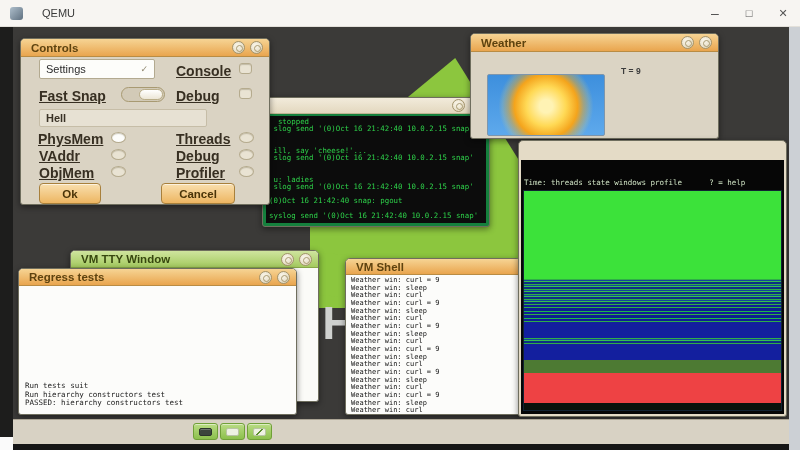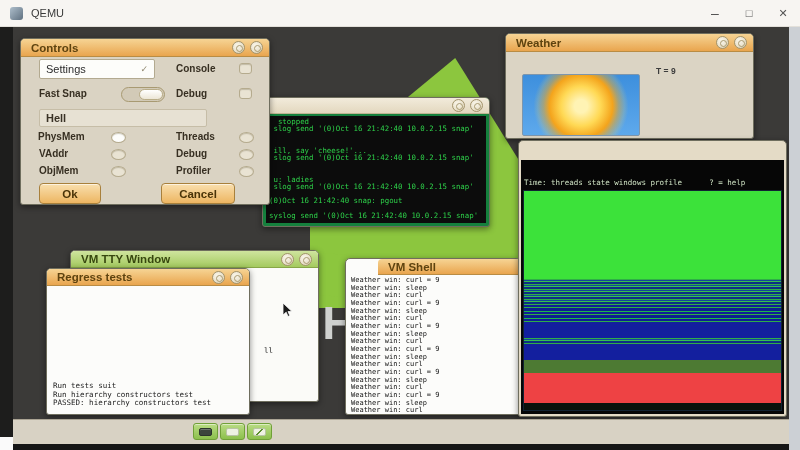--- a/index.html
+++ b/index.html
@@ -5,21 +5,21 @@
   * { margin:0; padding:0; box-sizing:border-box; }
   html,body { width:800px; height:450px; }
   body { font-family:"Liberation Sans", sans-serif; }
   .screen { position:relative; width:800px; height:450px; background:#1d1d1c; overflow:hidden; }
 
   
   .host-titlebar { position:absolute; left:0; top:0; width:800px; height:27px; background:#f7f5f2;
      border-bottom:1px solid #e3e0da; display:flex; align-items:center; z-index:50; }
   .app-icon { width:13px; height:13px; margin-left:10px; border-radius:3px;
      background:linear-gradient(135deg,#aebecb,#5f7080); }
-  .host-title { margin-left:8px; font-size:11px; color:#3a3a3a; }
+  .host-title { margin-left:19px; font-size:11px; color:#3a3a3a; }
   .host-controls { margin-left:auto; display:flex; height:100%; }
   .hc { width:34px; height:100%; display:flex; align-items:center; justify-content:center;
      color:#555; font-size:11px; }
   .hc.min { font-size:14px; }
   .right-strip { position:absolute; right:0; top:27px; width:11px; bottom:0; background:#ccd0d5; z-index:40; }
   .bottom-strip { position:absolute; left:0; bottom:0; width:789px; height:6px; background:#161616; z-index:40; }
   .white-corner { position:absolute; left:0; bottom:0; width:13px; height:13px; background:#fafafa; z-index:45; }
 
   
   .desktop { position:absolute; left:13px; top:27px; width:776px; height:417px; background:#3b3a38; overflow:hidden; }
@@ -45,21 +45,21 @@
   .tbar.green .ttl { color:#37470f; }
   .cbtns { margin-left:auto; display:flex; gap:5px; }
   .cbtn { width:13px; height:13px; border-radius:50%; border:1px solid #a3946c; position:relative;
      background:radial-gradient(circle at 40% 35%, #fbf7ec, #e9e1cb 60%, #d5c9a9); display:inline-block; }
   .cbtn::after { content:""; position:absolute; left:3px; top:3px; width:5px; height:5px;
      border-radius:50%; border:1px solid #a89a70; }
 
   
   .controls-win { left:7px; top:11px; width:250px; height:167px; background:#dad3c3; z-index:7; }
   .controls-win .tbar { height:18px;text-align:center; }
-  .clabel { position:absolute; font-size:10px; font-weight:600; color:#372f22; }
+  .clabel { position:absolute; font-size:14px; font-weight:600; color:#372f22;text-decoration:underline; }
   .c-combo { position:absolute; left:18px; top:20px; width:116px; height:20px; background:#fdfdfa;
      border:1px solid #b3aa90; border-radius:2px; font-size:11px; color:#2c2c2c;
      display:flex; align-items:center; padding:0 6px; }
   .combo-caret { margin-left:auto; color:#8f876f; font-size:9px; }
   .combo-caret::after { content:"✓"; }
   .checkbox { position:absolute; width:13px; height:11px; background:#e9e3d3; border:1px solid #b5ab8e;
      border-radius:3px; box-shadow:inset 0 1px 1px rgba(120,110,80,.35); }
   .radio { position:absolute; width:15px; height:11px; background:#e9e3d3; border:1px solid #b5ab8e;
      border-radius:50%; box-shadow:inset 0 1px 1px rgba(120,110,80,.35); }
   .radio.on { background:#fdfdfb; }
@@ -68,21 +68,21 @@
   .toggle .knob { position:absolute; right:1px; top:1px; width:24px; height:11px; border-radius:7px;
      background:linear-gradient(#ffffff,#ece6d6); border:1px solid #b9ad88; }
   .c-hell { position:absolute; left:18px; top:70px; width:168px; height:18px; background:#e7e1d3;
      border:1px solid #c6bda7; border-radius:2px; font-size:11px; font-weight:600; color:#3a3226;
      display:flex; align-items:center; padding:0 6px; }
   .obtn { position:absolute; height:21px; border:1px solid #a8803c; border-radius:4px;
      background:linear-gradient(#f9dfae,#edb662); box-shadow:inset 0 1px 0 rgba(255,255,255,.6);
      font-size:11.5px; font-weight:bold; color:#4a3408; display:flex; align-items:center; justify-content:center; }
 
   
-  .weather-win { left:492px; top:6px; width:249px; height:106px; background:#dbd4c4; z-index:3; }
+  .weather-win { left:457px; top:6px; width:249px; height:106px; background:#dbd4c4; z-index:3; }
   .weather-win .tbar { height:18px; }
   .sunpanel { position:absolute; left:16px; top:40px; width:118px; height:62px; border-radius:2px;
      background:linear-gradient(#3d8fdd,#5ea9ec); border:1px solid #7d96ad; overflow:hidden; }
   .sun { position:absolute; left:0; top:0; width:100%; height:100%;
      background:radial-gradient(circle at 50% 52%, #fff3b4 0 10%, #ffd955 30%, #f4a41c 48%,
         rgba(244,170,30,.5) 57%, rgba(255,210,80,.18) 66%, rgba(61,143,221,0) 72%); }
   .temp { position:absolute; left:150px; top:32px; font-size:8.5px; font-weight:bold; color:#3c3c3c; }
 
   
   .term-win { left:249px; top:70px; width:228px; height:130px; background:#15803d; z-index:2; }
@@ -107,26 +107,26 @@
   .band.stripes-b { background:repeating-linear-gradient(to bottom,
       #101d96 0 2px, #2fae46 2px 3px, #0d1f8e 3px 6px, #1ab84a 6px 7px); }
 
   
   .tty-win { left:57px; top:223px; width:249px; height:152px; background:#fbfbf8; z-index:4; }
   .tty-frag { position:absolute; left:193px; top:95px; font-family:"DejaVu Sans Mono", monospace;
      font-size:7.5px; color:#222; }
   .cursor { position:absolute; left:212px; top:52px; }
 
   
-  .regress-win { left:5px; top:241px; width:204px; height:147px; background:#fcfcfa; z-index:5;margin-left:28px; }
+  .regress-win { left:5px; top:241px; width:279px; height:147px; background:#fcfcfa; z-index:5; }
   .rout { position:absolute; left:6px; bottom:6px; font-family:"DejaVu Sans Mono", monospace;
      font-size:7.5px; line-height:8.6px; color:#1a1a1a; }
 
   
-  .shell-win { left:332px; top:231px; width:176px; height:157px; background:#fcfcfa; z-index:5;padding-left:32px; }
+  .shell-win { left:332px; top:231px; width:176px; height:157px; background:#fcfcfa; z-index:5; }
   .shell-win .tbar { height:16px; }
   .sout { position:absolute; left:5px; top:18px; right:2px; bottom:2px; overflow:hidden;
      font-family:"DejaVu Sans Mono", monospace; font-size:7px; line-height:7.65px; color:#111; }
 
   
   .taskbar { position:absolute; left:0; right:0; bottom:0; height:25px; background:#d8d2c4;
      border-top:1px solid #aba494; z-index:8; }
   .tb-btn { position:absolute; top:3px; width:25px; height:17px; border-radius:3px;
      border:1px solid #70a038; background:linear-gradient(#badc85,#8cc04c);
      box-shadow:inset 0 1px 0 rgba(255,255,255,.5); display:flex; align-items:center; justify-content:center; }

